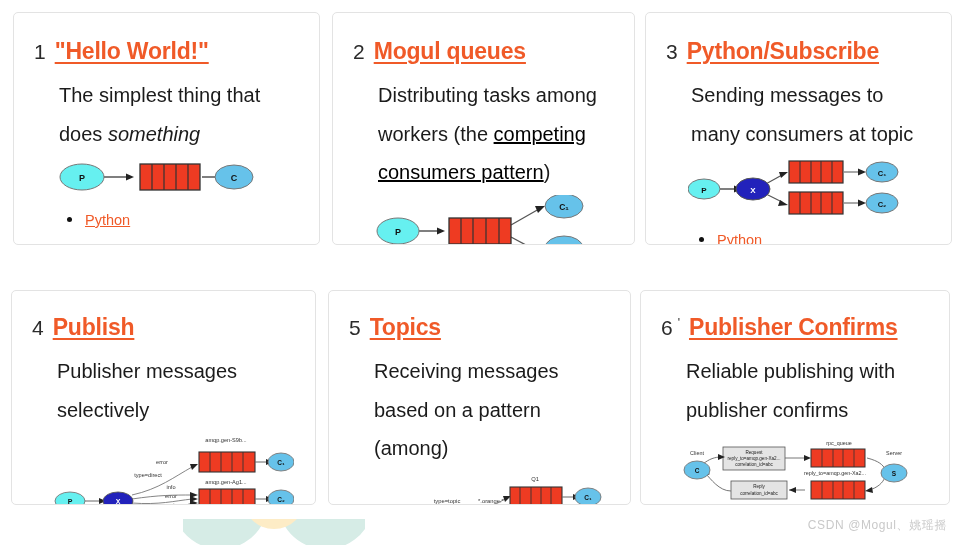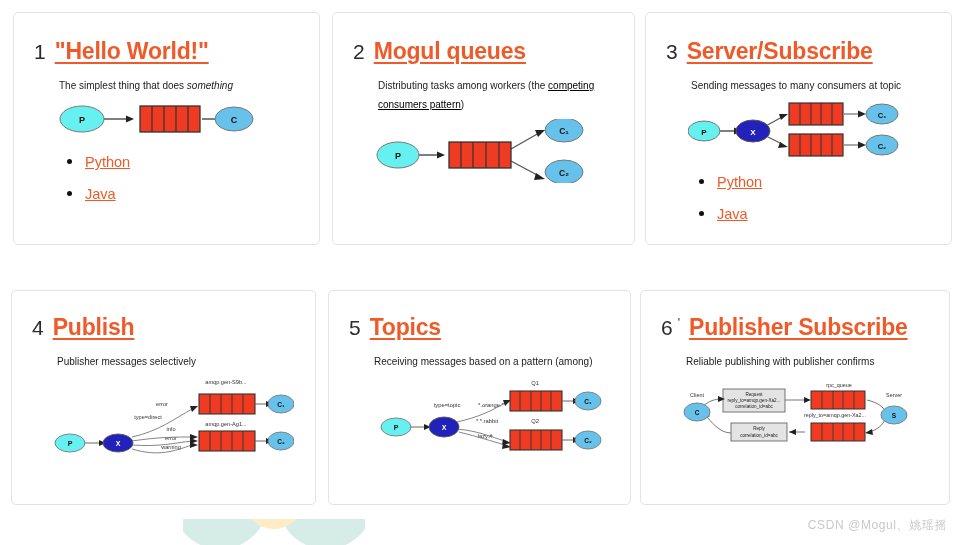--- a/index.html
+++ b/index.html
@@ -39,21 +39,21 @@
   .num{
     font-size:21px;color:#2b2b2b;font-weight:400;line-height:1;
     font-family:"Liberation Sans",sans-serif;
   }
   .num .tick{font-size:12px;color:#2b2b2b;margin-left:5px;vertical-align:top;}
   .title{
     font-size:23px;font-weight:bold;color:#f05a28;text-decoration:underline;
     text-underline-offset:3px;line-height:1.05;letter-spacing:-0.2px;white-space:nowrap;
   }
   .desc{
-    margin:13px 0 0 25px;font-size:10px;line-height:1.92;color:#1b1b1b;
+    margin:13px 0 0 25px;font-size:20px;line-height:1.92;color:#1b1b1b;
     max-width:250px;
   }
   .desc em{font-style:italic;}
   .lnk{color:#000000;text-decoration:underline;}
 
   .diagram{margin:4px 0 0 22px;}
   .bullets{margin:8px 0 0 33px;padding:0;list-style:none;}
   .bullets li{font-size:14.5px;line-height:2.2;color:#1b1b1b;position:relative;padding-left:18px;}
   .bullets li:before{content:"";position:absolute;left:0;top:12px;width:5px;height:5px;border-radius:50%;background:#111;}
   .bullets li a{color:#f05a28;text-decoration:underline;}
@@ -146,21 +146,21 @@
             <text class="dlbl" x="189" y="57" font-size="8.5" font-weight="bold" text-anchor="middle" fill="#111">C₂</text>
           </svg>
         </div>
       </div>
     </div>
 
     <div class="card r1 c3">
       <div class="card-inner">
         <div class="hrow">
           <span class="num">3</span>
-          <span class="title">Server/Subscribe</span>
+          <span class="title">Python/Subscribe</span>
         </div>
         <div class="desc">Sending messages to many consumers at topic</div>
         <div class="diagram">
           <svg width="215" height="60" viewBox="0 0 215 60">
             <line x1="32" y1="32" x2="48" y2="32" stroke="#555" stroke-width="1.3"></line>
             <polygon points="54,32 46,28.5 46,35.5" fill="#222"></polygon>
             <path d="M76,28 L94,18" stroke="#555" stroke-width="1.2" fill="none"></path>
             <polygon points="100,15 91,15 93,21" fill="#222"></polygon>
             <path d="M76,36 L94,45" stroke="#555" stroke-width="1.2" fill="none"></path>
             <polygon points="100,48 92,43 90,49" fill="#222"></polygon>
@@ -307,21 +307,21 @@
             <text class="dlbl" x="209" y="68" font-size="6.5" font-weight="bold" text-anchor="middle" fill="#111">C₂</text>
           </svg>
         </div>
       </div>
     </div>
 
     <div class="card r2 c3">
       <div class="card-inner">
         <div class="hrow">
           <span class="num"><span>6</span><span class="tick">'</span></span>
-          <span class="title">Publisher Subscribe</span>
+          <span class="title">Publisher Confirms</span>
         </div>
         <div class="desc">Reliable publishing with publisher confirms</div>
         <div class="diagram" style="margin-left:18px">
           <svg width="235" height="72" viewBox="0 0 235 72">
             <text class="dlbl" x="18" y="22" font-size="5.4" text-anchor="middle" fill="#333">Client</text>
             <text class="dlbl" x="215" y="22" font-size="5.4" text-anchor="middle" fill="#333">Server</text>
             <text class="dlbl" x="160" y="12" font-size="5.4" text-anchor="middle" fill="#333">rpc_queue</text>
             <text class="dlbl" x="156" y="42" font-size="5.4" text-anchor="middle" fill="#333">reply_to=amqp.gen-Xa2...</text>
 
             <rect x="44" y="14" width="62" height="23" fill="#e4e4e4" stroke="#555" stroke-width="0.8"></rect>

